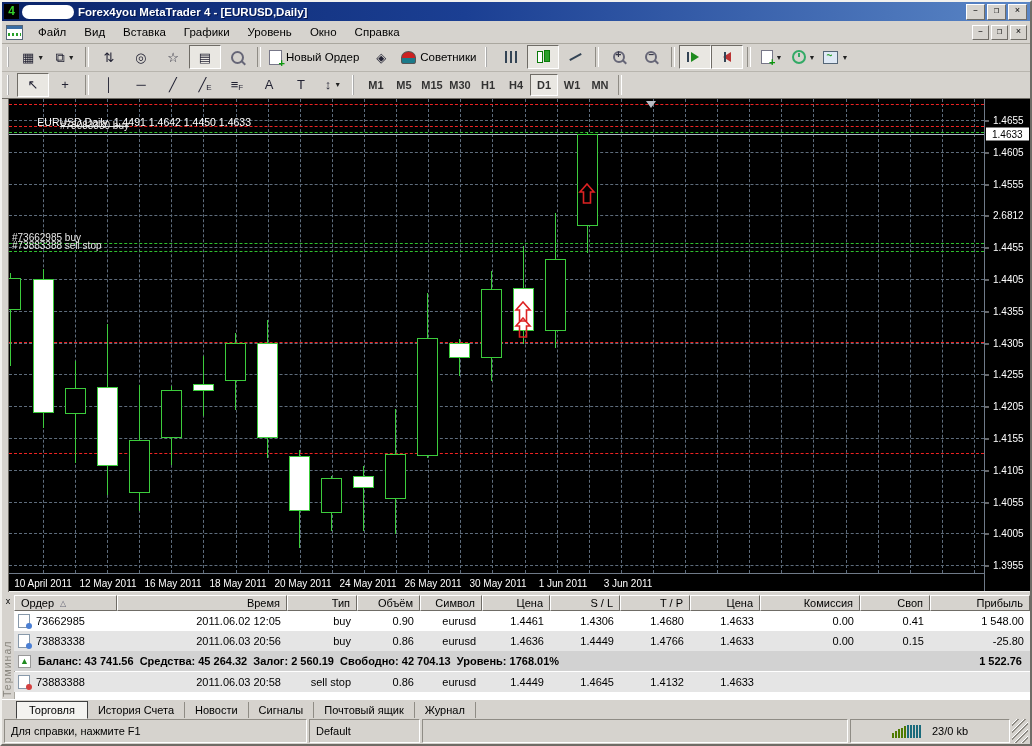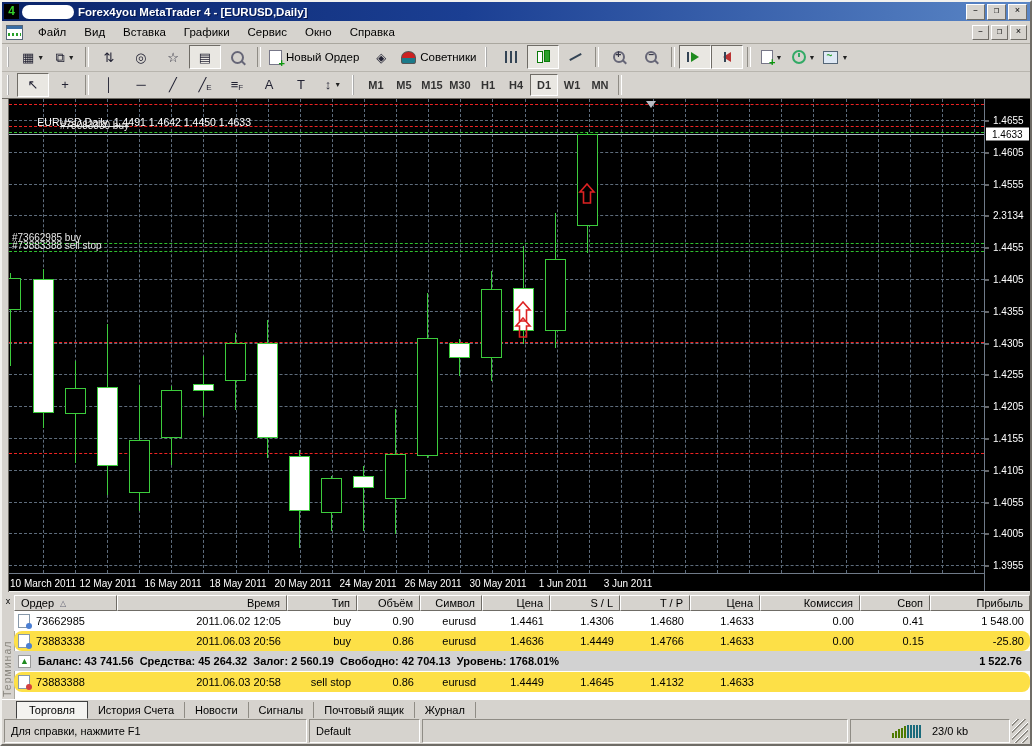--- a/index.html
+++ b/index.html
@@ -88,21 +88,21 @@
   .splitter{top:589px;height:4px;background:#d6d3ce;border-top:1px solid #f2f1ee;border-bottom:1px solid #8f8c85;}
   .terminal{top:593px;height:104px;background:#fff;}
   .tstrip{position:absolute;left:0;top:0;width:12px;height:104px;background:#d6d3ce;border-right:1px solid #aaa79f;}
   .tclose{position:absolute;left:1px;top:1px;width:10px;height:11px;font-size:9px;line-height:10px;text-align:center;color:#000;}
   .vlabel{position:absolute;left:-1px;top:10px;width:12px;height:92px;writing-mode:vertical-rl;transform:rotate(180deg);font-size:10.5px;color:#8a877f;text-align:left;letter-spacing:1px;}
   .thead{position:absolute;left:12px;top:0;height:16px;display:flex;}
   .thcell{height:16px;box-sizing:border-box;background:#d6d3ce;border:1px solid;border-color:#fff #6f6c66 #6f6c66 #fff;font-size:11px;color:#000;display:flex;align-items:center;justify-content:flex-end;padding:0 6px;}
   .thcell.left{justify-content:flex-start;}
   .thcell .sort{font-size:8px;color:#667;margin-left:6px;}
   .trow{position:absolute;left:12px;height:20px;display:flex;font-size:11px;color:#000;background:#fff;}
-  .trow.alt{background:#fde047;border-radius:8px;}
+  .trow.alt{background:#e5e5e5;}
   .tcell{height:20px;display:flex;align-items:center;justify-content:flex-end;padding:0 6px;box-sizing:border-box;}
   .tcell.left{justify-content:flex-start;padding-left:22px;position:relative;}
   .tdoc{position:absolute;left:4px;top:3px;width:10px;height:12px;background:#fff;border:1px solid #8899aa;}
   .tdoc i{position:absolute;width:6px;height:6px;border-radius:50%;right:-3px;bottom:-2px;}
   .tdoc.blue i{background:#4b7fd4;}
   .tdoc.red i{background:#d44040;}
   .balrow{position:absolute;left:12px;height:20px;background:#d2d2d2;display:flex;align-items:center;font-weight:bold;font-size:11px;color:#000;}
   .balico{width:11px;height:11px;background:#fff;border:1px solid #999;margin:0 7px 0 4px;color:#1e8a1e;font-size:9px;line-height:10px;text-align:center;flex:0 0 auto;}
   .baltext{white-space:pre;text-align:right;}
   .balprofit{margin-left:auto;padding-right:8px;}
@@ -133,21 +133,21 @@
       </div>
   </div>
 
   <div class="band menubar">
     <span class="ic-chartwin"></span>
     <span id="menus" style="display: flex;">
         <span class="menuitem">Файл</span>
         <span class="menuitem">Вид</span>
         <span class="menuitem">Вставка</span>
         <span class="menuitem">Графики</span>
-        <span class="menuitem">Сервис</span>
+        <span class="menuitem">Уровень</span>
         <span class="menuitem">Окно</span>
         <span class="menuitem">Справка</span>
       </span>
     <div class="winbtns" id="child-controls">
         <div class="wbtn">–</div>
         <div class="wbtn">❐</div>
         <div class="wbtn">×</div>
       </div>
   </div>
 
@@ -370,21 +370,21 @@
         <div class="cbody bull" style="left: 479px; top: 190px; height: 69px;"></div>
         <div class="wick" style="left: 521px; top: 147px; height: 98px;"></div>
         <div class="cbody bear" style="left: 511px; top: 189px; height: 43px;"></div>
         <div class="wick" style="left: 553px; top: 114px; height: 135px;"></div>
         <div class="cbody bull" style="left: 543px; top: 160px; height: 72px;"></div>
         <div class="wick" style="left: 585px; top: 33px; height: 121px;"></div>
         <div class="cbody bull" style="left: 575px; top: 35px; height: 92px;"></div>
         <div class="olabel" style="left: 10px; top: 21px; text-decoration: line-through; margin-left: 48px;">#73083330 buy</div>
         <div class="olabel" style="left: 10px; top: 133px;">#73662985 buy</div>
         <div class="olabel" style="left: 10px; top: 141px;">#73883388 sell stop</div>
-        <div class="datelabel" style="left: 41px;">10 March 2011</div>
+        <div class="datelabel" style="left: 41px;">10 April 2011</div>
         <div class="datelabel" style="left: 106px;">12 May 2011</div>
         <div class="datelabel" style="left: 171px;">16 May 2011</div>
         <div class="datelabel" style="left: 236px;">18 May 2011</div>
         <div class="datelabel" style="left: 301px;">20 May 2011</div>
         <div class="datelabel" style="left: 366px;">24 May 2011</div>
         <div class="datelabel" style="left: 431px;">26 May 2011</div>
         <div class="datelabel" style="left: 496px;">30 May 2011</div>
         <div class="datelabel" style="left: 561px;">1 Jun 2011</div>
         <div class="datelabel" style="left: 626px;">3 Jun 2011</div>
         <div class="shiftmark" style="left: 644px; top: 2px;"></div>
@@ -396,21 +396,21 @@
           </svg></div>
         <div class="tarrow" style="left: 576px; top: 84px;"><svg width="18" height="22" viewBox="0 0 18 22">
             <path d="M9 1 L16 9 H12.5 V20 H5.5 V9 H2 Z" fill="none" stroke="#dd2222" stroke-width="1.6"></path>
           </svg></div>
       </div>
     <div class="leftstrip"></div>
     <div class="yaxis" id="yaxis">
         <div class="ytick" style="top: 21px;"><span>1.4655</span></div>
         <div class="ytick" style="top: 53px;"><span>1.4605</span></div>
         <div class="ytick" style="top: 85px;"><span>1.4555</span></div>
-        <div class="ytick" style="top: 116px;"><span>2.3134</span></div>
+        <div class="ytick" style="top: 116px;"><span>2.6812</span></div>
         <div class="ytick" style="top: 148px;"><span>1.4455</span></div>
         <div class="ytick" style="top: 180px;"><span>1.4405</span></div>
         <div class="ytick" style="top: 212px;"><span>1.4355</span></div>
         <div class="ytick" style="top: 244px;"><span>1.4305</span></div>
         <div class="ytick" style="top: 275px;"><span>1.4255</span></div>
         <div class="ytick" style="top: 307px;"><span>1.4205</span></div>
         <div class="ytick" style="top: 339px;"><span>1.4155</span></div>
         <div class="ytick" style="top: 371px;"><span>1.4105</span></div>
         <div class="ytick" style="top: 403px;"><span>1.4055</span></div>
         <div class="ytick" style="top: 434px;"><span>1.4005</span></div>

